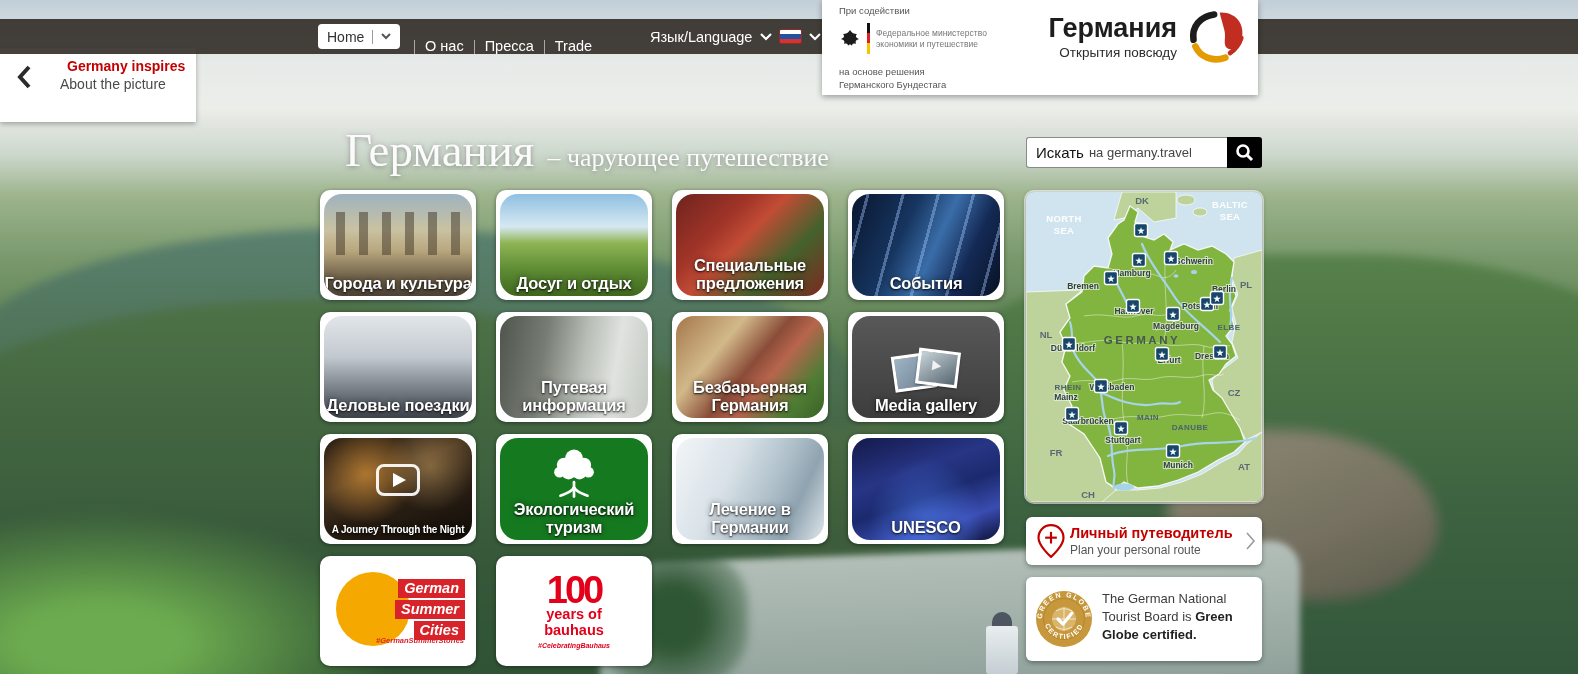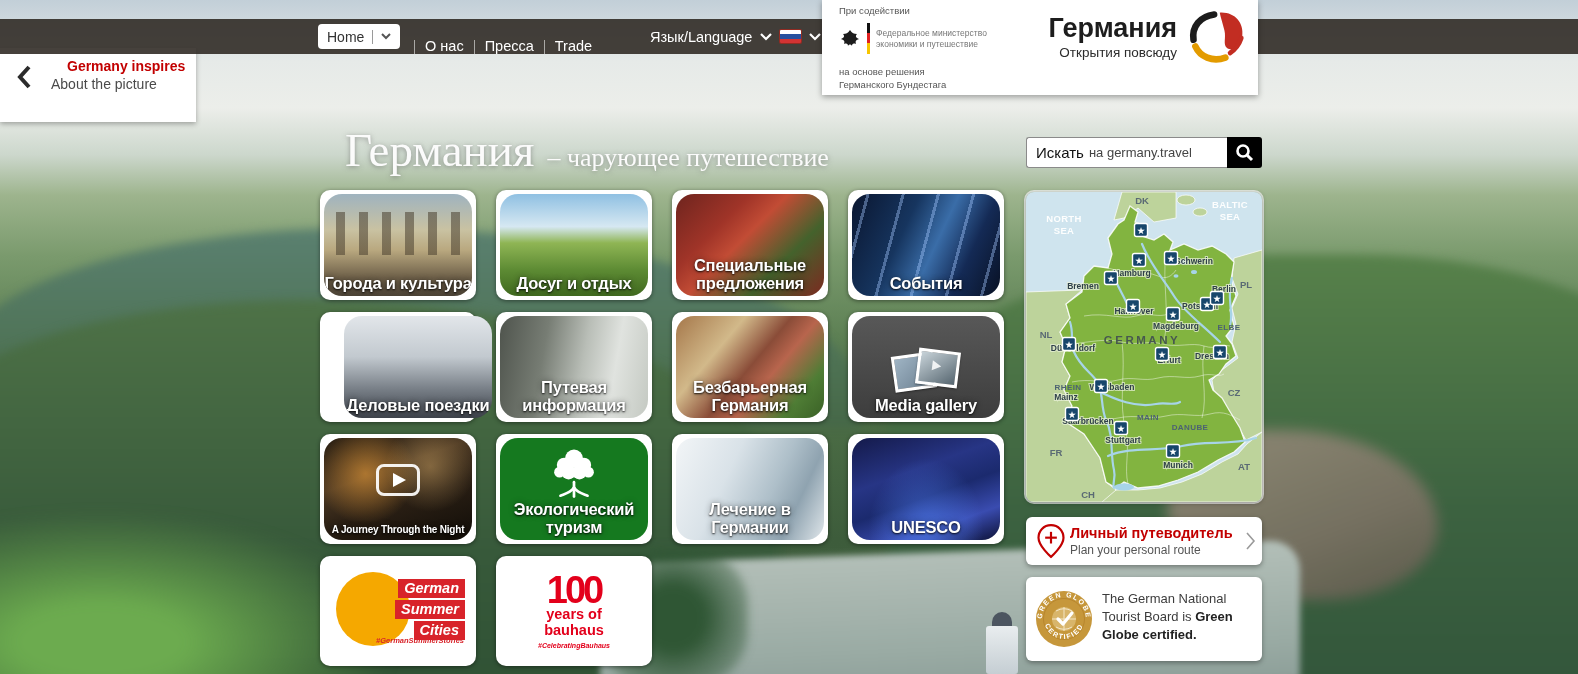--- a/index.html
+++ b/index.html
@@ -48,21 +48,21 @@
   .basis{position:absolute;left:17px;top:66px;font-size:9.5px;color:#555;line-height:1.35;}
   .brand{position:absolute;right:12px;top:9px;display:flex;align-items:center;gap:9px;cursor:pointer;}
   .brand-text{text-align:right;}
   .brand-name{font-size:27px;font-weight:bold;color:#1d1d1d;line-height:1;}
   .brand-tag{font-size:13.5px;color:#2c2c2c;margin-top:3px;}
   
   .back-badge{position:absolute;left:0;top:48px;width:196px;height:74px;background:#fff;z-index:4;
     box-shadow:0 2px 5px rgba(0,0,0,.3);cursor:pointer;}
   .back-chev{position:absolute;left:16px;top:17px;}
   .bb-title{position:absolute;left:67px;top:10px;font-size:14px;font-weight:bold;color:#c20000;}
-  .bb-sub{position:absolute;left:51px;top:28px;font-size:14px;color:#4a4a4a;}
+  .bb-sub{position:absolute;left:60px;top:28px;font-size:14px;color:#4a4a4a;}
   
   .hero{position:absolute;left:345px;top:127px;display:flex;align-items:baseline;gap:13px;z-index:2;
     color:#fbfbfb;font-family:"Liberation Serif",serif;text-shadow:0 1px 5px rgba(95,95,95,.6);}
   .hero-title{font-size:47px;line-height:1;}
   .hero-sub{font-size:26px;}
   
   .search{position:absolute;left:1026px;top:137px;width:236px;height:31px;display:flex;z-index:4;}
   .search-input{flex:1;background:#fff;border:1px solid #8a8a8a;border-right:none;border-radius:3px 0 0 3px;
     display:flex;align-items:center;padding:0 9px;gap:5px;cursor:text;box-sizing:border-box;}
   .si-bold{font-weight:normal;font-size:15px;color:#111;}
@@ -76,21 +76,21 @@
     font-size:16.5px;line-height:1.06;letter-spacing:-.2px;
     text-shadow:0 1px 2px rgba(0,0,0,.85),0 0 6px rgba(0,0,0,.45);}
   [data-tile="cities-culture"] .tile-inner{background:linear-gradient(180deg,#9fb3bf 0%,#c9c2a2 35%,#b9a87f 55%,#6e6049 82%,#4c4336 100%);}
   [data-tile="cities-culture"] .tile-inner::before{content:"";position:absolute;left:8%;right:8%;top:18%;height:42%;
     background:repeating-linear-gradient(90deg,rgba(72,62,46,.55) 0 9px,rgba(0,0,0,0) 9px 23px);}
   [data-tile="leisure"] .tile-inner{background:linear-gradient(180deg,#8fc0e2 0%,#d6e8f2 32%,#8fb554 48%,#5c8a33 75%,#40691f 100%);}
   [data-tile="special-offers"] .tile-inner{background:linear-gradient(135deg,#6e241e 0%,#a03428 30%,#c24c35 45%,#44622c 70%,#7c2a20 100%);}
   [data-tile="events"] .tile-inner{background:linear-gradient(115deg,#0a1630 0%,#16355f 35%,#3a6da8 55%,#142a55 75%,#081124 100%);}
   [data-tile="events"] .tile-inner::before{content:"";position:absolute;inset:0;
     background:repeating-linear-gradient(105deg,rgba(0,0,0,0) 0 14px,rgba(165,200,255,.4) 14px 17px,rgba(0,0,0,0) 17px 34px);}
-  [data-tile="business-travel"] .tile-inner{background:linear-gradient(180deg,#e2e6ea 0%,#c2c9cf 40%,#777e86 72%,#3e434b 100%);margin-left:20px;}
+  [data-tile="business-travel"] .tile-inner{background:linear-gradient(180deg,#e2e6ea 0%,#c2c9cf 40%,#777e86 72%,#3e434b 100%);}
   [data-tile="travel-info"] .tile-inner{background:linear-gradient(100deg,#4f544d 0%,#777d74 30%,#b9beb7 55%,#e0e3df 75%,#c4c9c2 100%);}
   [data-tile="barrier-free"] .tile-inner{background:linear-gradient(130deg,#a5774a 0%,#d2b98a 30%,#8a4c38 50%,#b8654d 62%,#4f7d35 82%,#3a6126 100%);}
   [data-tile="media-gallery"] .tile-inner{background:linear-gradient(180deg,#585858,#3d3d3d);}
   [data-tile="journey-night"] .tile-inner{background:linear-gradient(160deg,#201810 0%,#4a3722 35%,#2a1f14 60%,#110d08 100%);}
   [data-tile="journey-night"] .tile-inner::before{content:"";position:absolute;inset:0;
     background:radial-gradient(circle at 28% 35%,rgba(255,170,60,.55),rgba(0,0,0,0) 40%),radial-gradient(circle at 72% 28%,rgba(255,205,125,.35),rgba(0,0,0,0) 35%);}
   [data-tile="journey-night"] .tile-label{font-size:10px;}
   [data-tile="eco-tourism"] .tile-inner{background:#15791f;}
   [data-tile="health"] .tile-inner{background:linear-gradient(115deg,#f2f5f7 0%,#d9e2e8 35%,#aebfc9 62%,#8fa3b0 78%,#dfe6ea 100%);}
   [data-tile="unesco"] .tile-inner{background:linear-gradient(160deg,#141a4a 0%,#273585 35%,#1b2a6e 55%,#3a4cb0 78%,#0d1238 100%);}

